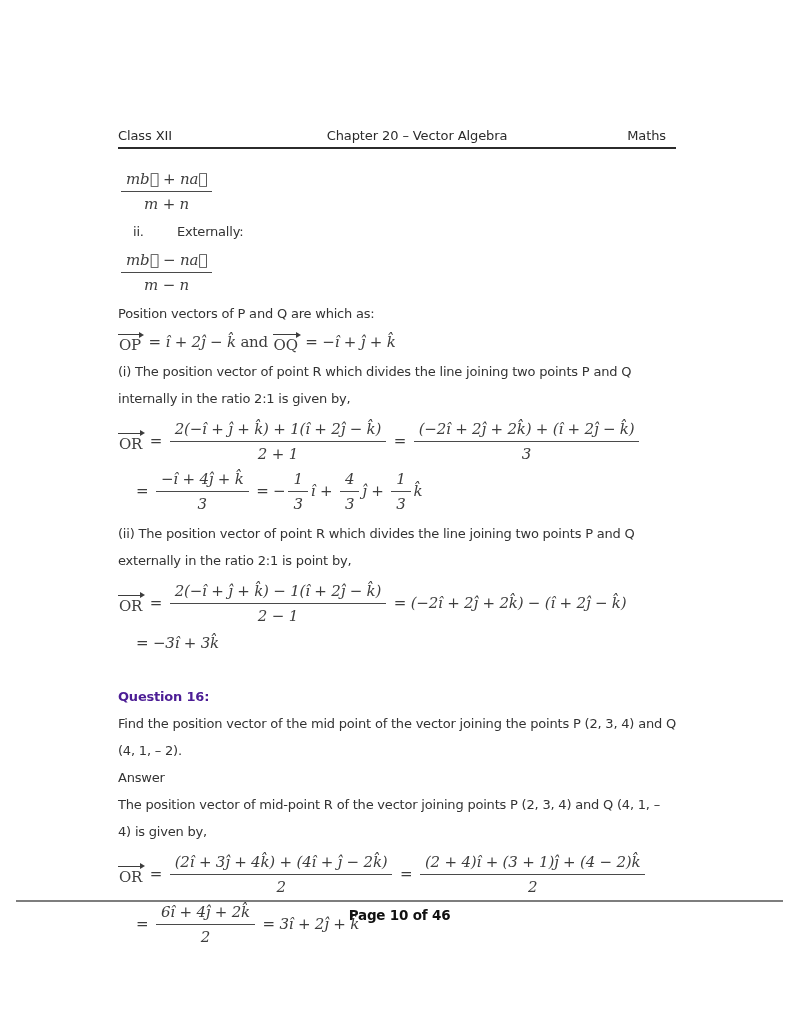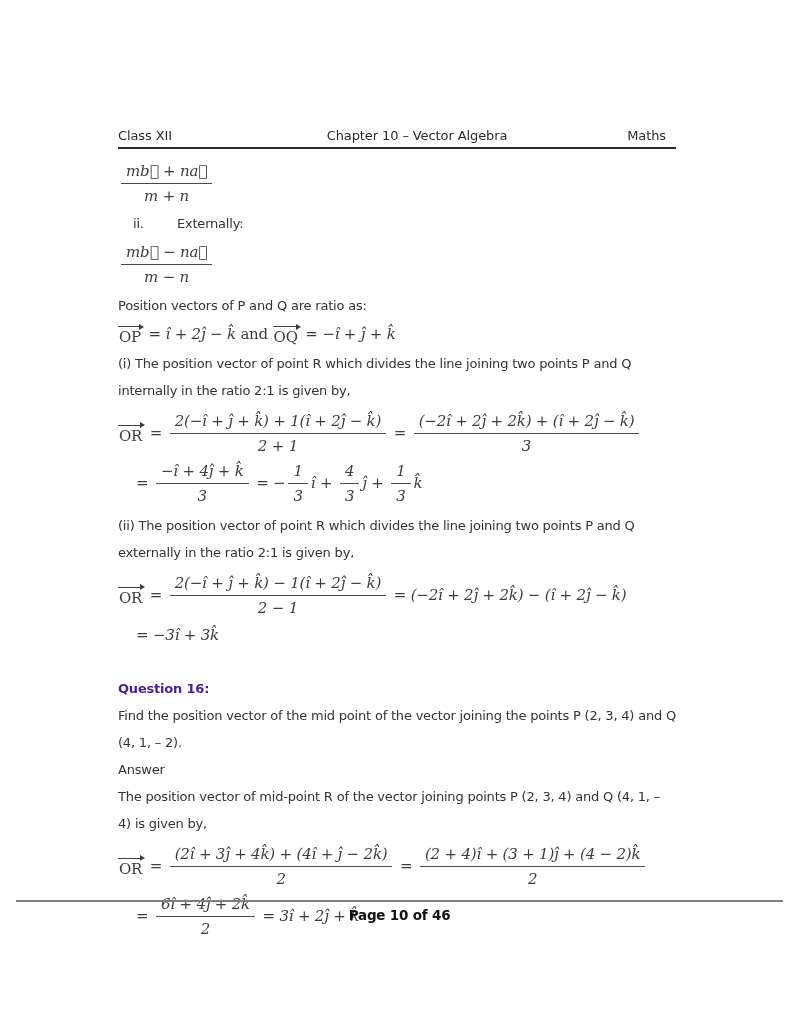--- a/index.html
+++ b/index.html
@@ -17,21 +17,21 @@
     display:flex; justify-content:space-between; 
     font-size:13px; letter-spacing:-0.1px; color:#2b2b2b;
     border-bottom:2px solid #2b2b2b; padding-bottom:4px;
   }
   .doc-header .h-center { text-align:center; flex:1; }
   .doc-header .h-left  { min-width:120px; text-align:left; }
   .doc-header .h-right { min-width:80px; text-align:right; padding-right:10px; }
 
   
   .content {
-    position:absolute; left:118px; top:156px; width:600px;
+    position:absolute; left:118px; top:164px; width:600px;
     font-size:13px; letter-spacing:-0.2px; line-height:27px; color:#333333;
   }
   .para { white-space:nowrap; }
   .para .pline { display:block; white-space:nowrap; }
 
   .li-row { margin:3px 0 2px 15px; }
   .li-row .marker { display:inline-block; width:40px; }
 
   
   .eq {
@@ -79,21 +79,21 @@
     font-size:13.5px; color:#111111; letter-spacing:-0.2px;
   }
 </style>
 </head>
 <body>
 
 <div class="page">
 
   <div class="doc-header">
     <span class="h-left">Class XII</span>
-    <span class="h-center">Chapter 10 – Vector Algebra</span>
+    <span class="h-center">Chapter 20 – Vector Algebra</span>
     <span class="h-right">Maths</span>
   </div>
 
   <div class="content">
 
     <div class="eq">
         <span class="mfrac">
           <span class="num">mb⃗ + na⃗</span>
           <span class="den">m + n</span>
         </span>
@@ -104,21 +104,21 @@
       <span>Externally:</span>
     </div>
 
     <div class="eq">
         <span class="mfrac">
           <span class="num">mb⃗ − na⃗</span>
           <span class="den">m − n</span>
         </span>
       </div>
 
-    <div class="para" style="margin-top:5px;">Position vectors of P and Q are ratio as:</div>
+    <div class="para" style="margin-top:5px;">Position vectors of P and Q are which as:</div>
 
     <div class="eq small-gap">
         <span class="mvec">OP</span>
         <span class="mtxt"> = î + 2ĵ − k̂ </span>
         <span class="mup">and </span>
         <span class="mvec">OQ</span>
         <span class="mtxt"> = −î + ĵ + k̂</span>
       </div>
 
     <div class="para" style="margin-top:2px;">
@@ -158,21 +158,21 @@
         <span class="mtxt">ĵ + </span>
         <span class="mfrac">
           <span class="num">1</span>
           <span class="den">3</span>
         </span>
         <span class="mtxt">k̂</span>
       </div>
 
     <div class="para" style="margin-top:6px;">
       <span class="pline">(ii) The position vector of point R which divides the line joining two points P and Q</span>
-      <span class="pline">externally in the ratio 2:1 is given by,</span>
+      <span class="pline">externally in the ratio 2:1 is point by,</span>
     </div>
 
     <div class="eq" style="margin-top:6px;">
         <span class="mvec">OR</span>
         <span class="mtxt"> = </span>
         <span class="mfrac">
           <span class="num">2(−î + ĵ + k̂) − 1(î + 2ĵ − k̂)</span>
           <span class="den">2 − 1</span>
         </span>
         <span class="mtxt"> = (−2î + 2ĵ + 2k̂) − (î + 2ĵ − k̂)</span>

